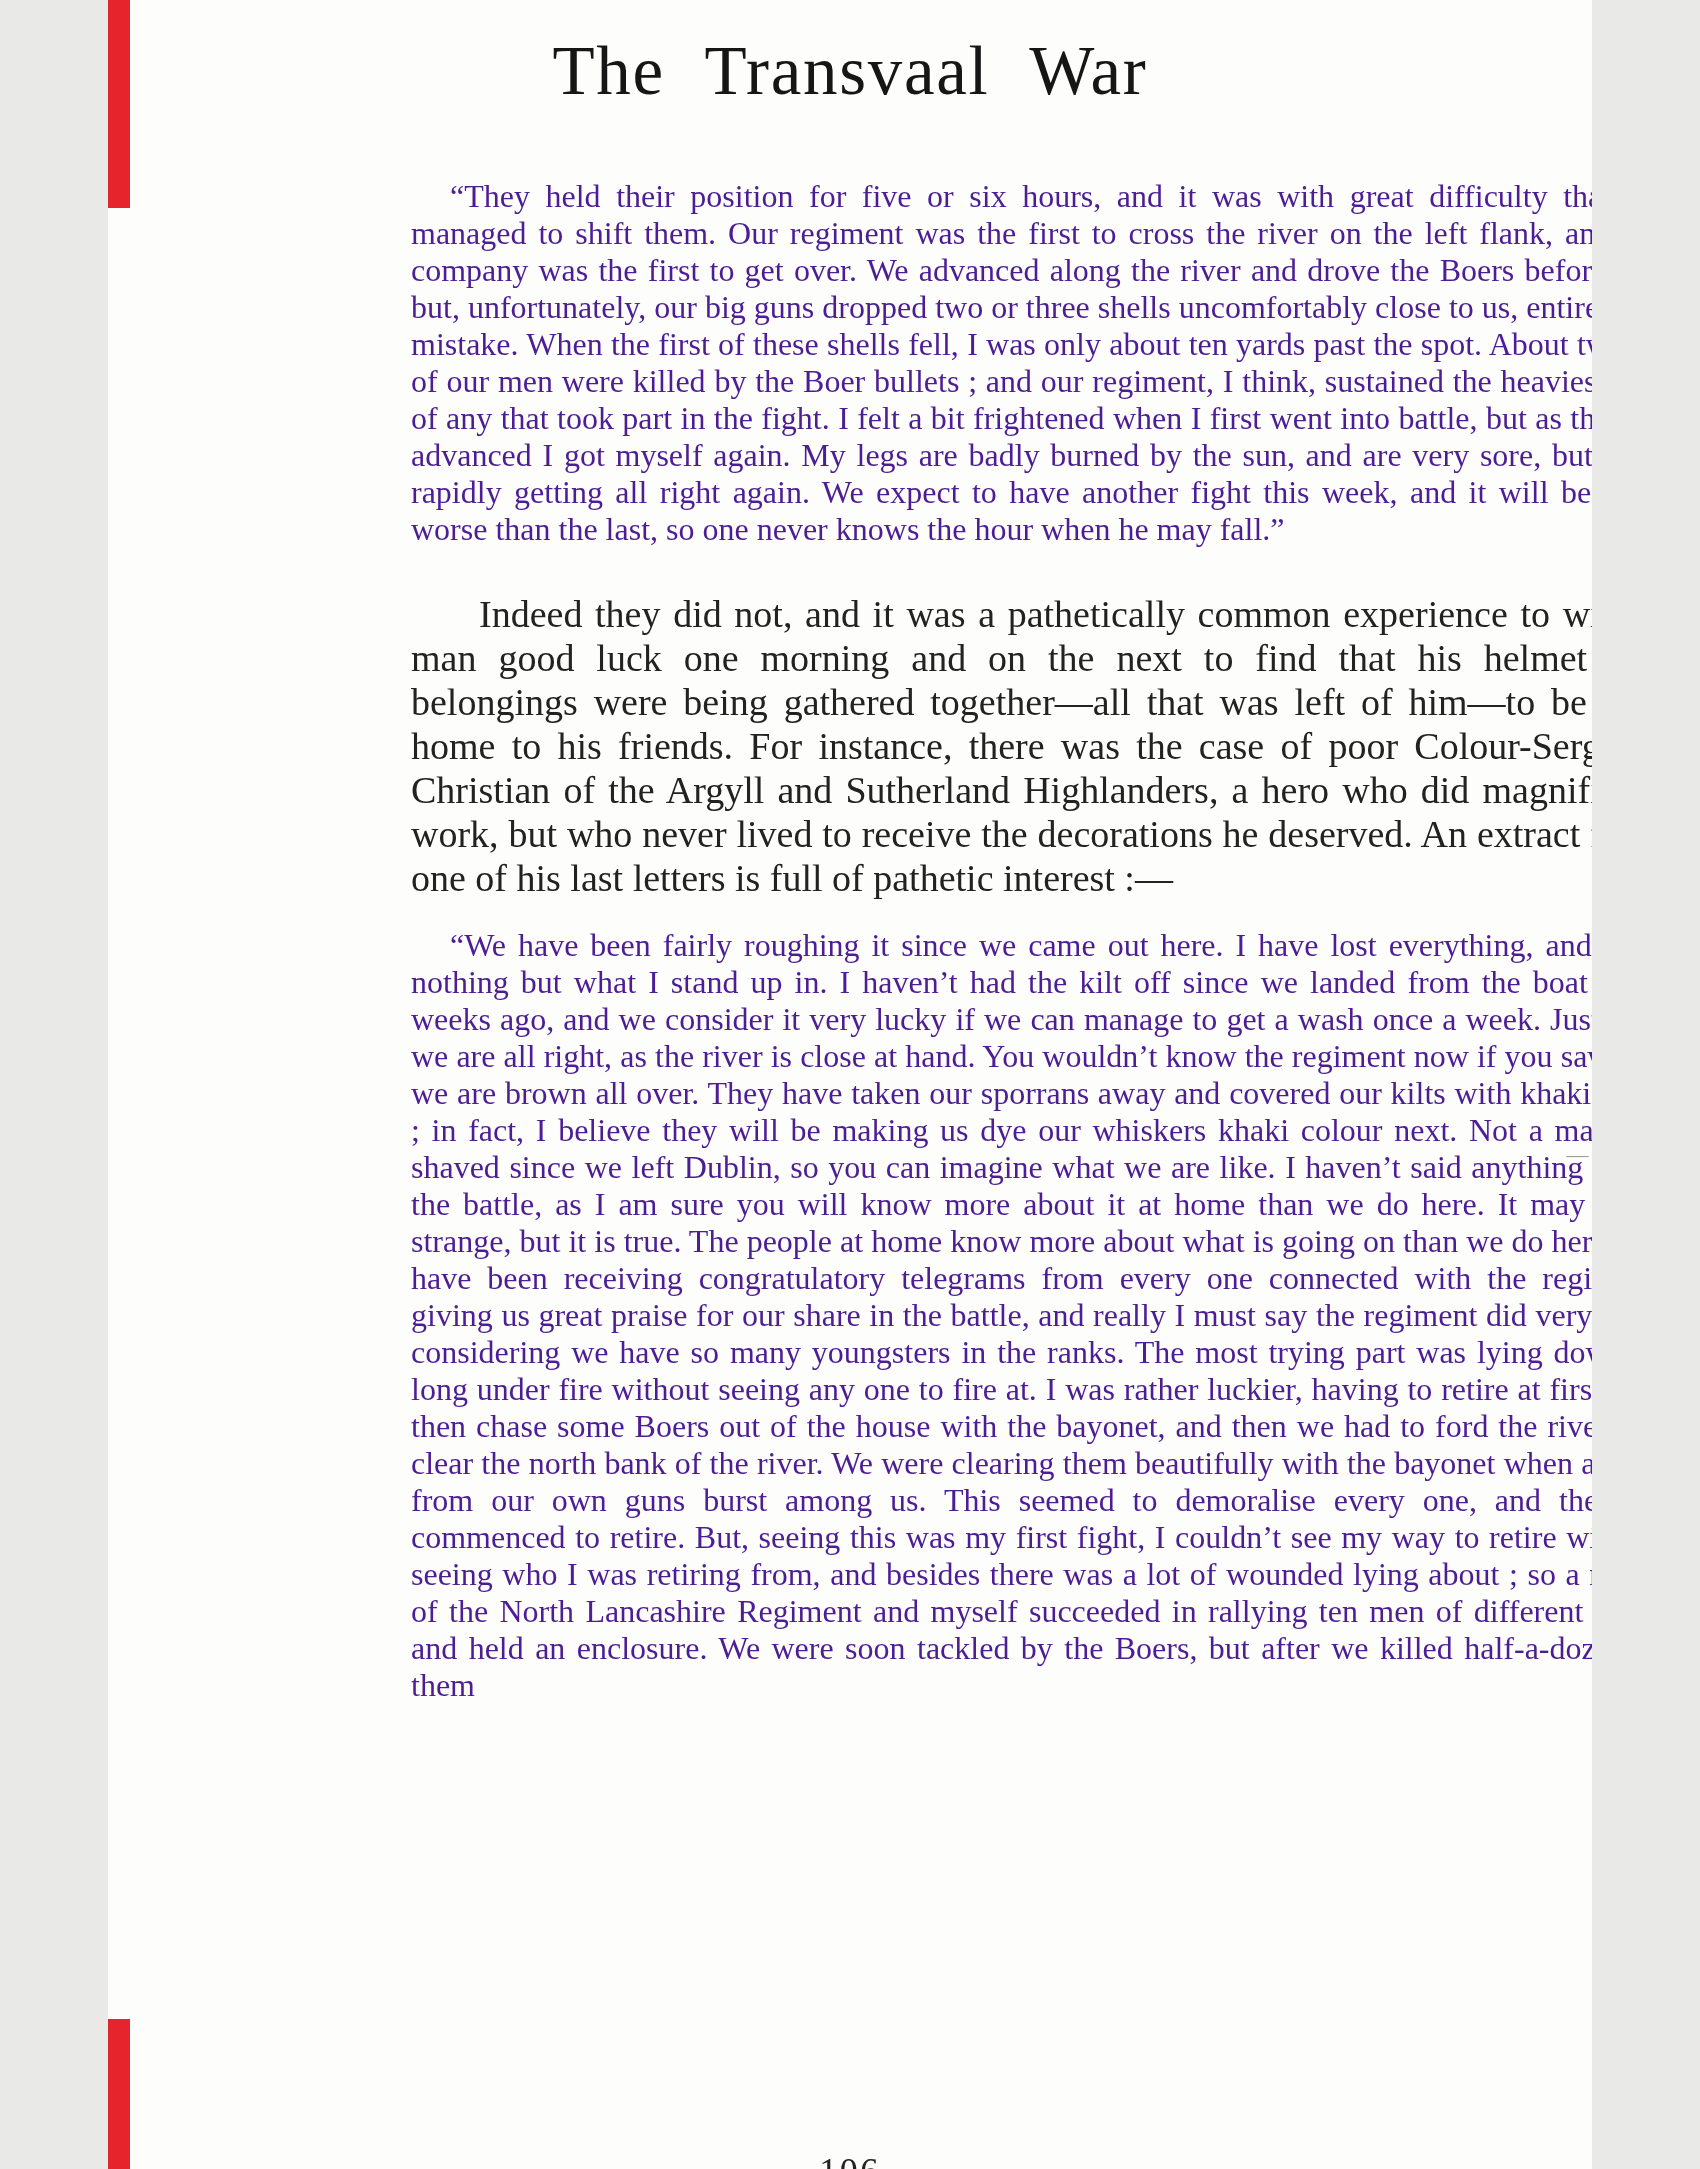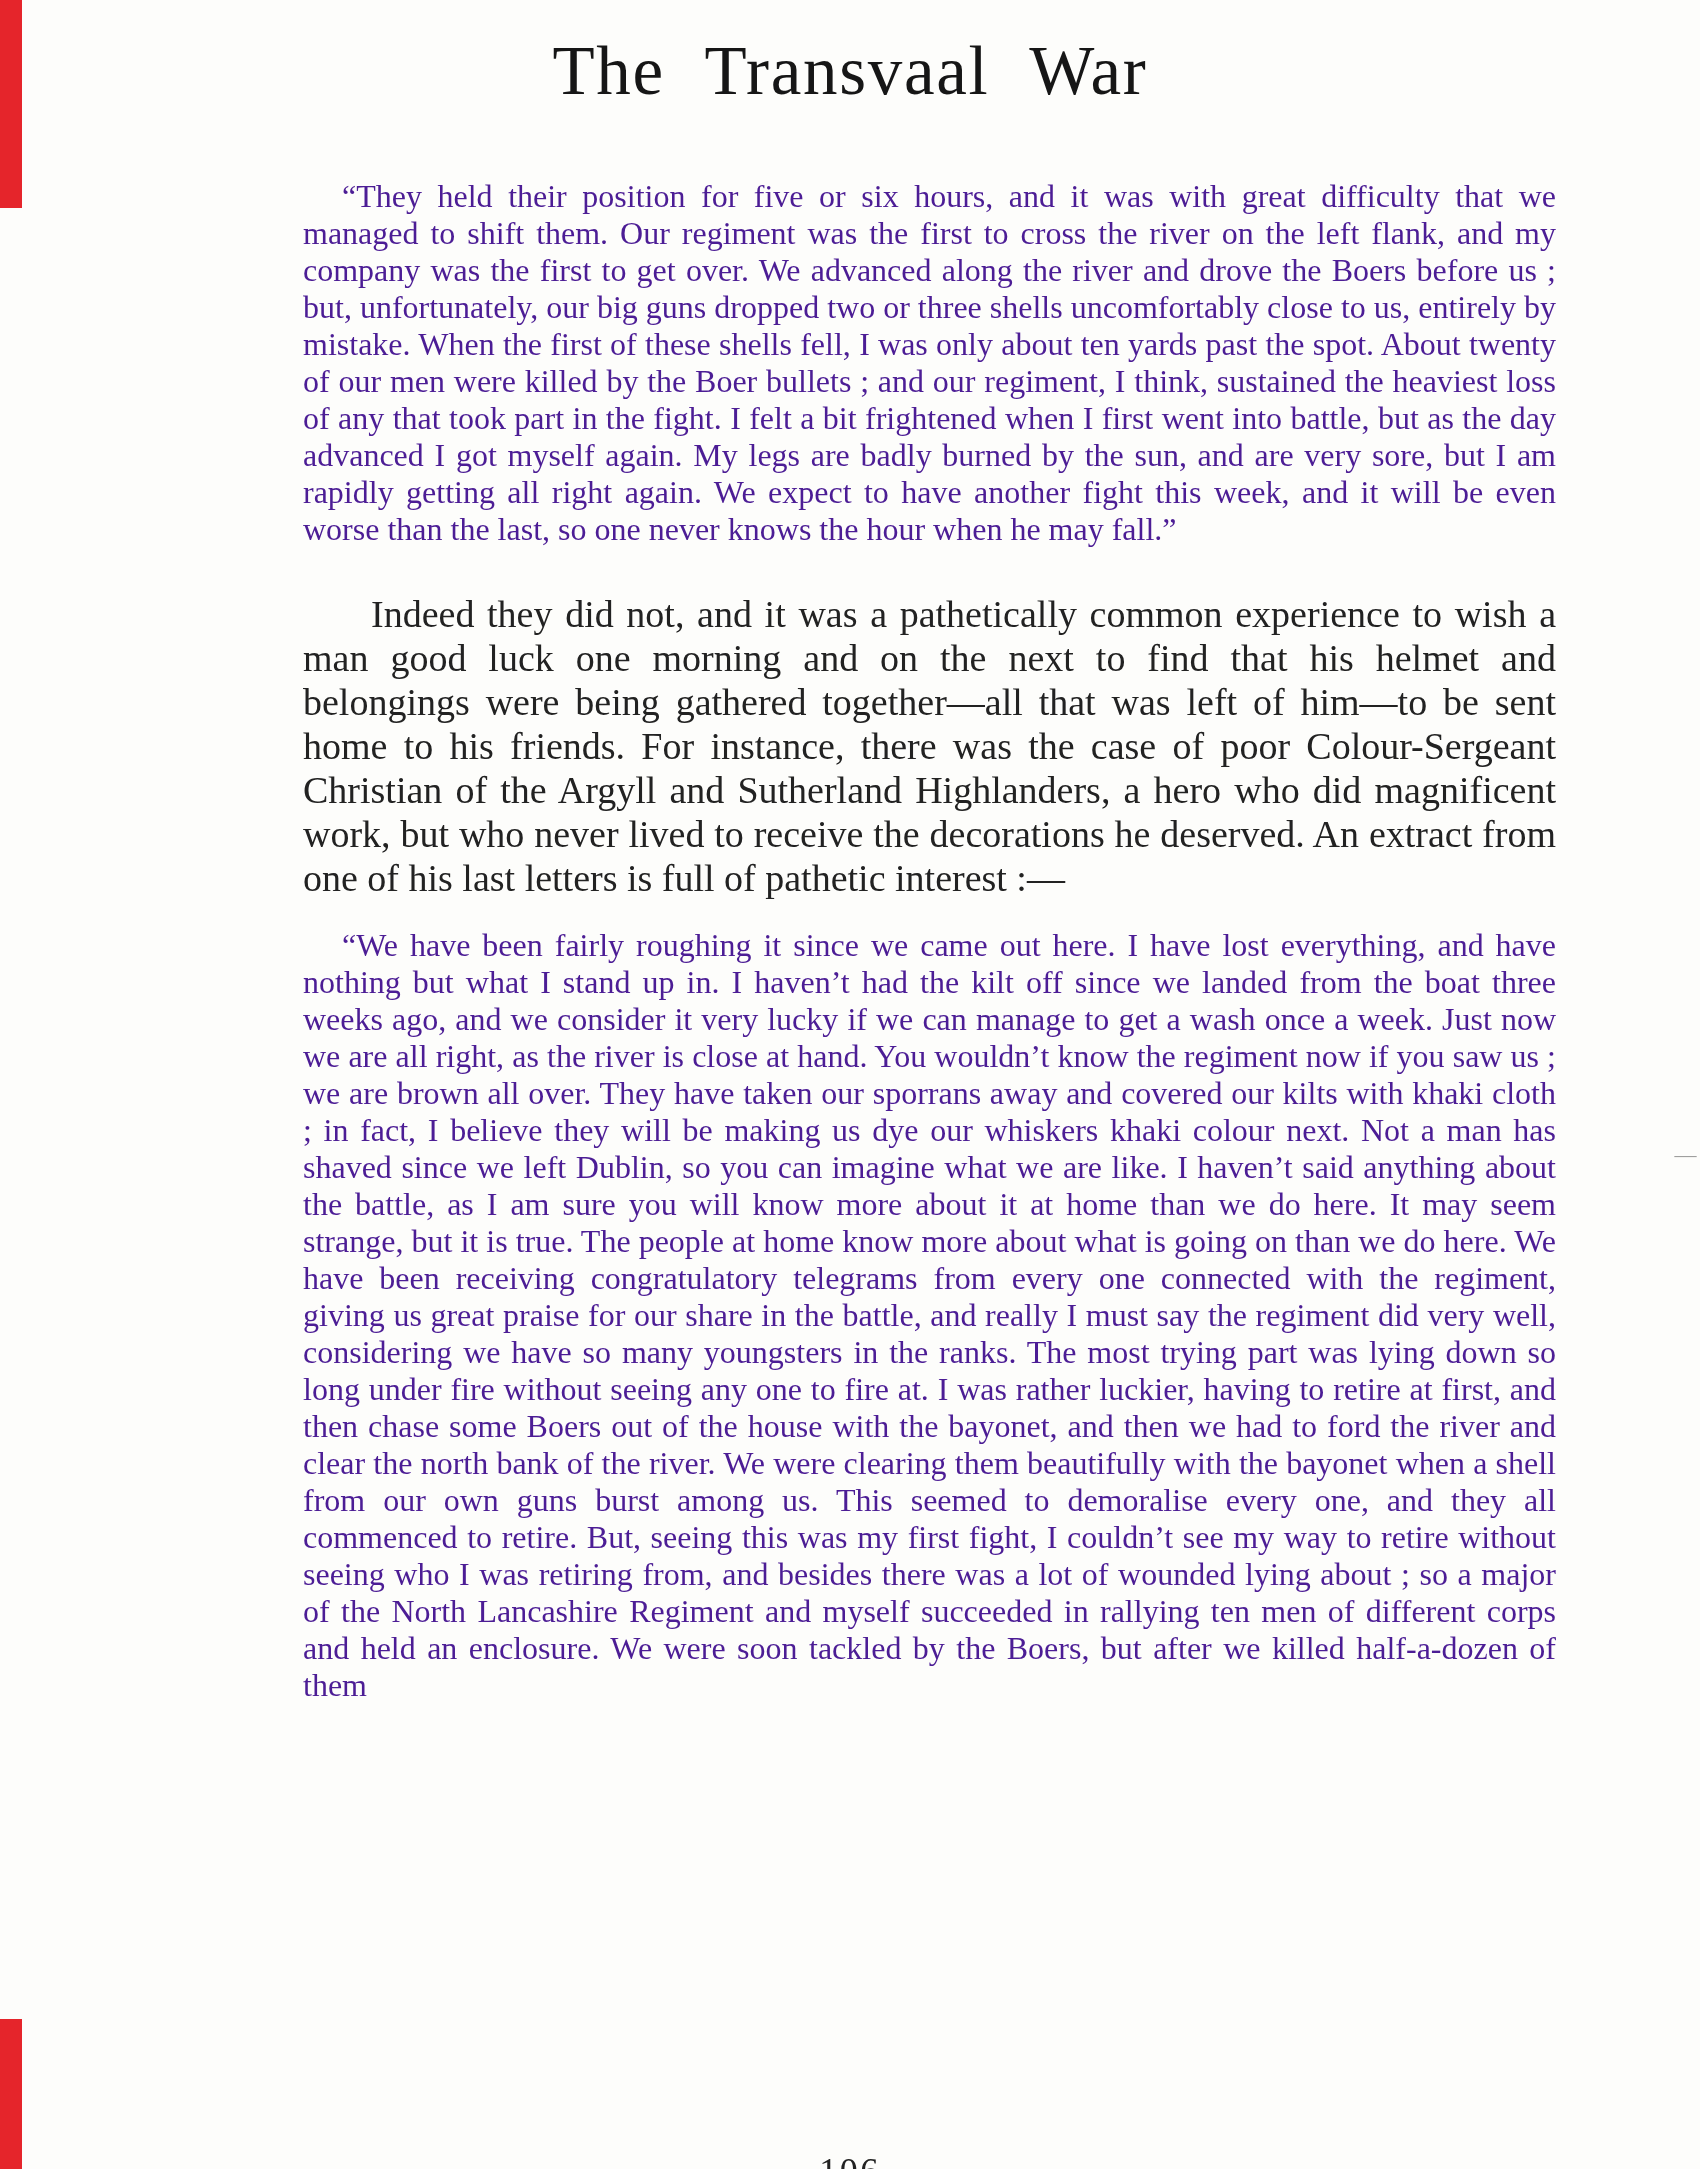--- a/index.html
+++ b/index.html
@@ -3,21 +3,21 @@
 <meta charset="utf-8">
 <style>
   * { box-sizing: border-box; }
   html, body {
     margin: 0;
     padding: 0;
     background: #e9e9e7;
   }
   .page {
     position: relative;
-    width: 1700px;
+    width: 1484px;
     height: 2170px;
     margin: 0 auto;
     background: #fdfdfb;
     font-family: "Liberation Serif", "DejaVu Serif", serif;
     color: #1f1f1f;
     overflow: hidden;
   }
   
   .red-mark {
     position: absolute;

